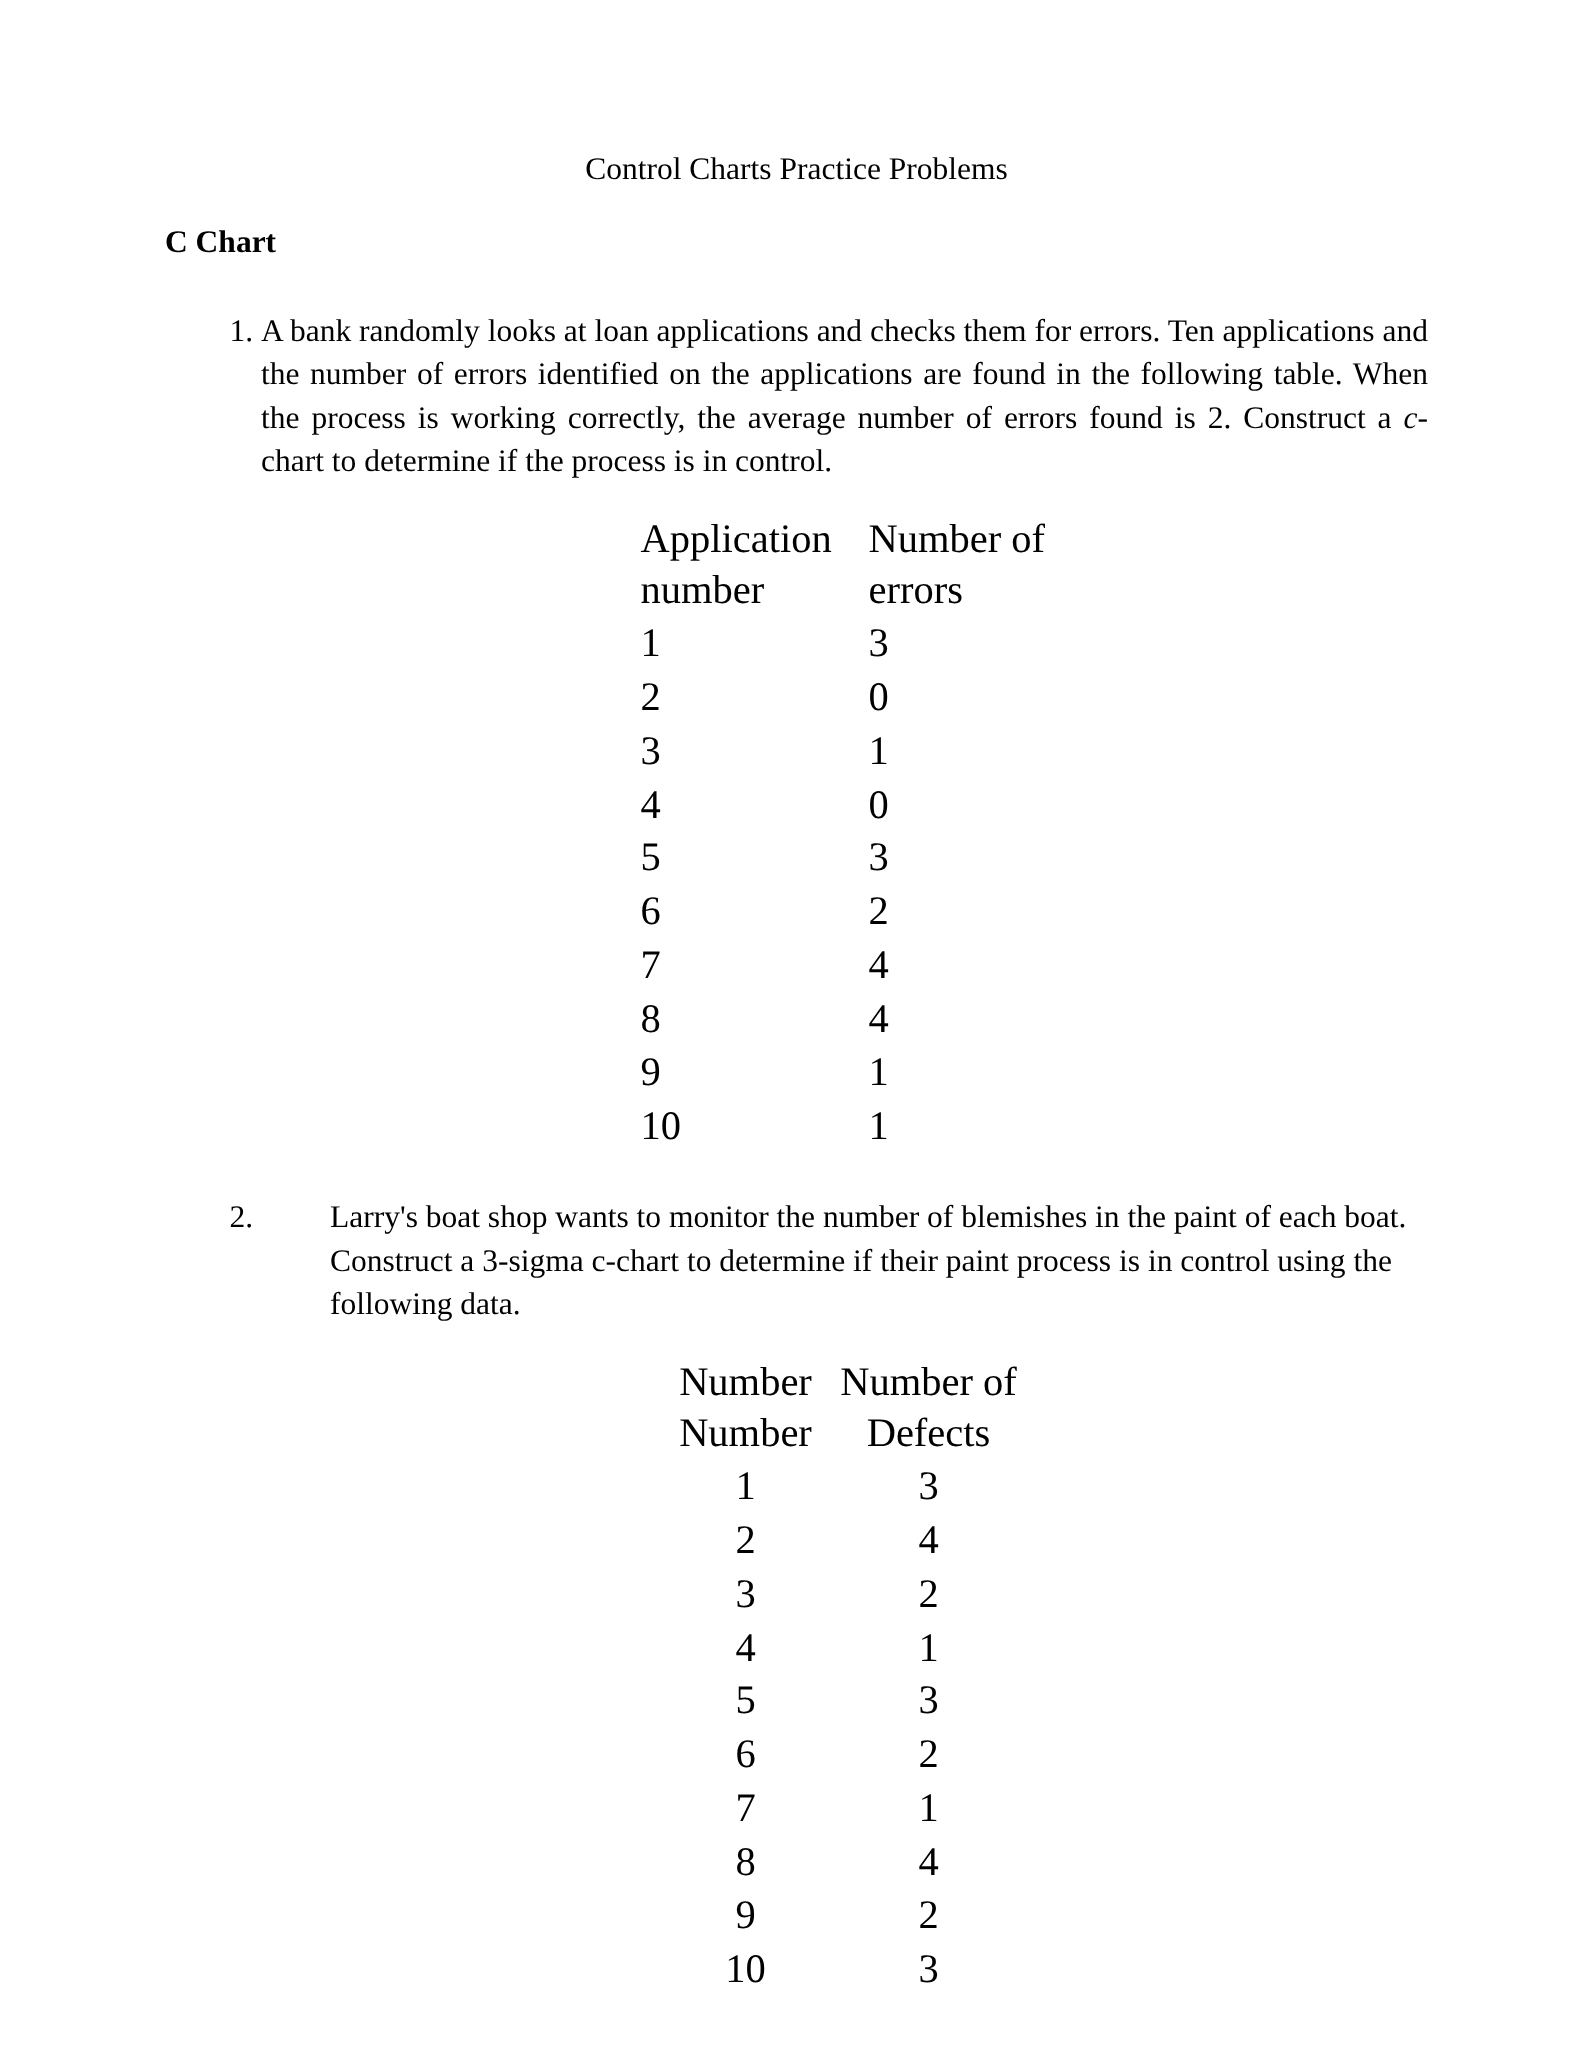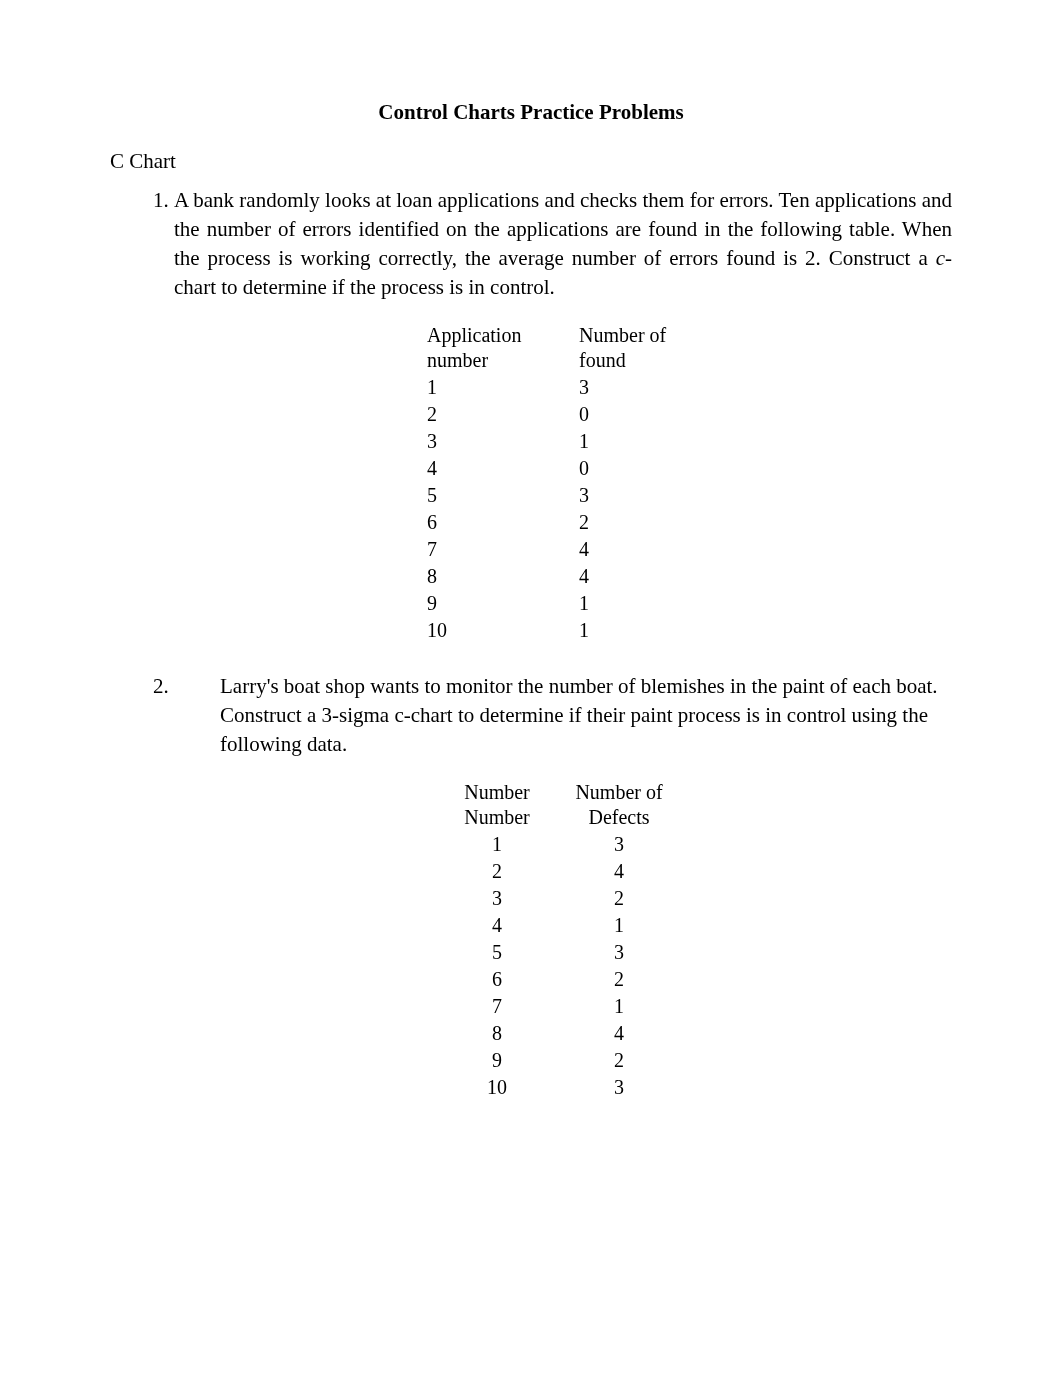--- a/index.html
+++ b/index.html
@@ -9,28 +9,28 @@
       font-family: "Times New Roman", Times, serif;
       color: #000;
       width: 1062px;
     }
     .page {
       padding: 100px 110px 200px 110px;
       box-sizing: border-box;
     }
     .doc-title {
       text-align: center;
+      font-weight: normal;
+      font-size: 21px;
+      margin-bottom: 24px;
+    }
+    .section-heading {
       font-weight: bold;
       font-size: 21px;
-      margin-bottom: 24px;
-    }
-    .section-heading {
-      font-weight: normal;
-      font-size: 21px;
-      margin-bottom: 12px;
+      margin-bottom: 32px;
     }
     ol.problems {
       list-style-type: decimal;
       padding-left: 64px;
       margin: 0;
       font-size: 21px;
     }
     ol.problems > li {
       margin-bottom: 20px;
     }
@@ -43,21 +43,21 @@
     .prompt .italic {
       font-style: italic;
     }
     .table-wrap {
       display: flex;
       justify-content: center;
       margin: 8px 0 28px 0;
     }
     .data-table {
       border-collapse: collapse;
-      font-size: 20px;
+      font-size: 27px;
     }
     .data-table th {
       font-weight: normal;
       text-align: left;
       vertical-align: top;
       padding: 1px 6px;
       line-height: 1.25;
     }
     .data-table td {
       padding: 1px 6px;
@@ -109,21 +109,21 @@
       <div class="table-wrap">
         <table class="data-table table-1">
           <thead>
             <tr>
               <th>
                 <span>Application</span><br>
                 <span>number</span>
               </th>
               <th>
                 <span>Number of</span><br>
-                <span>found</span>
+                <span>errors</span>
               </th>
             </tr>
           </thead>
           <tbody>
               <tr>
                 <td>1</td>
                 <td>3</td>
               </tr>
               <tr>
                 <td>2</td>

